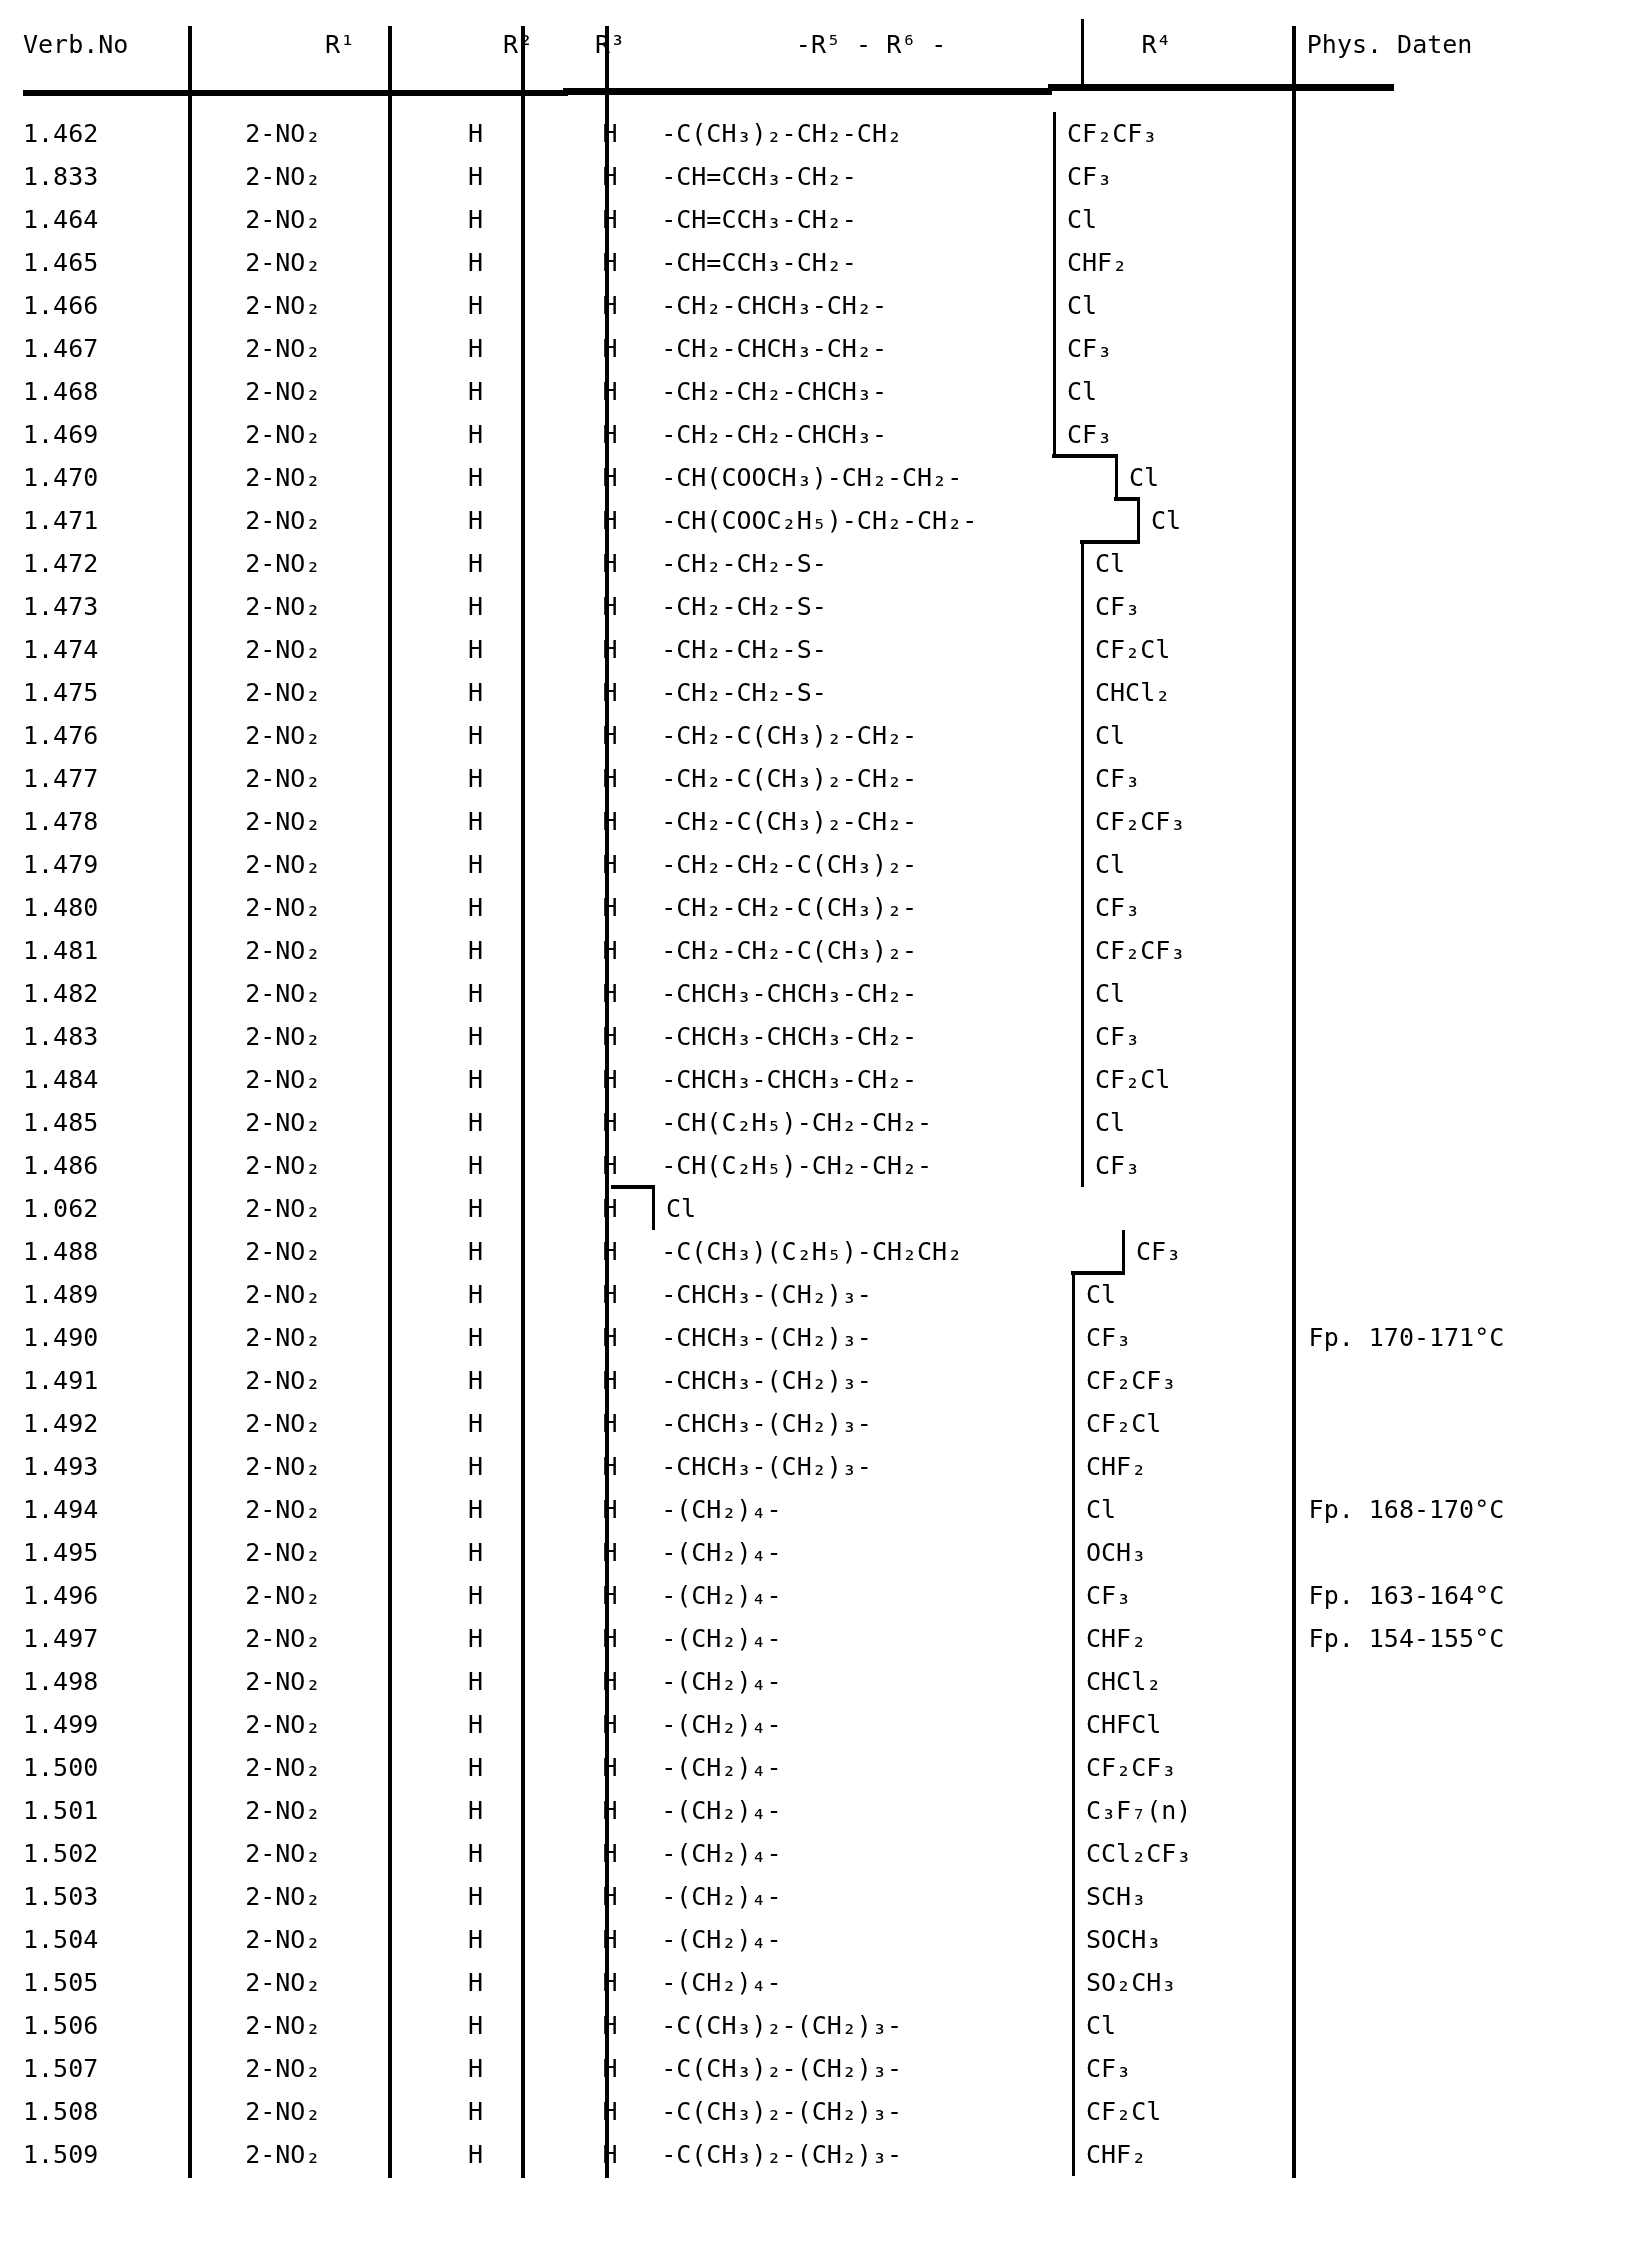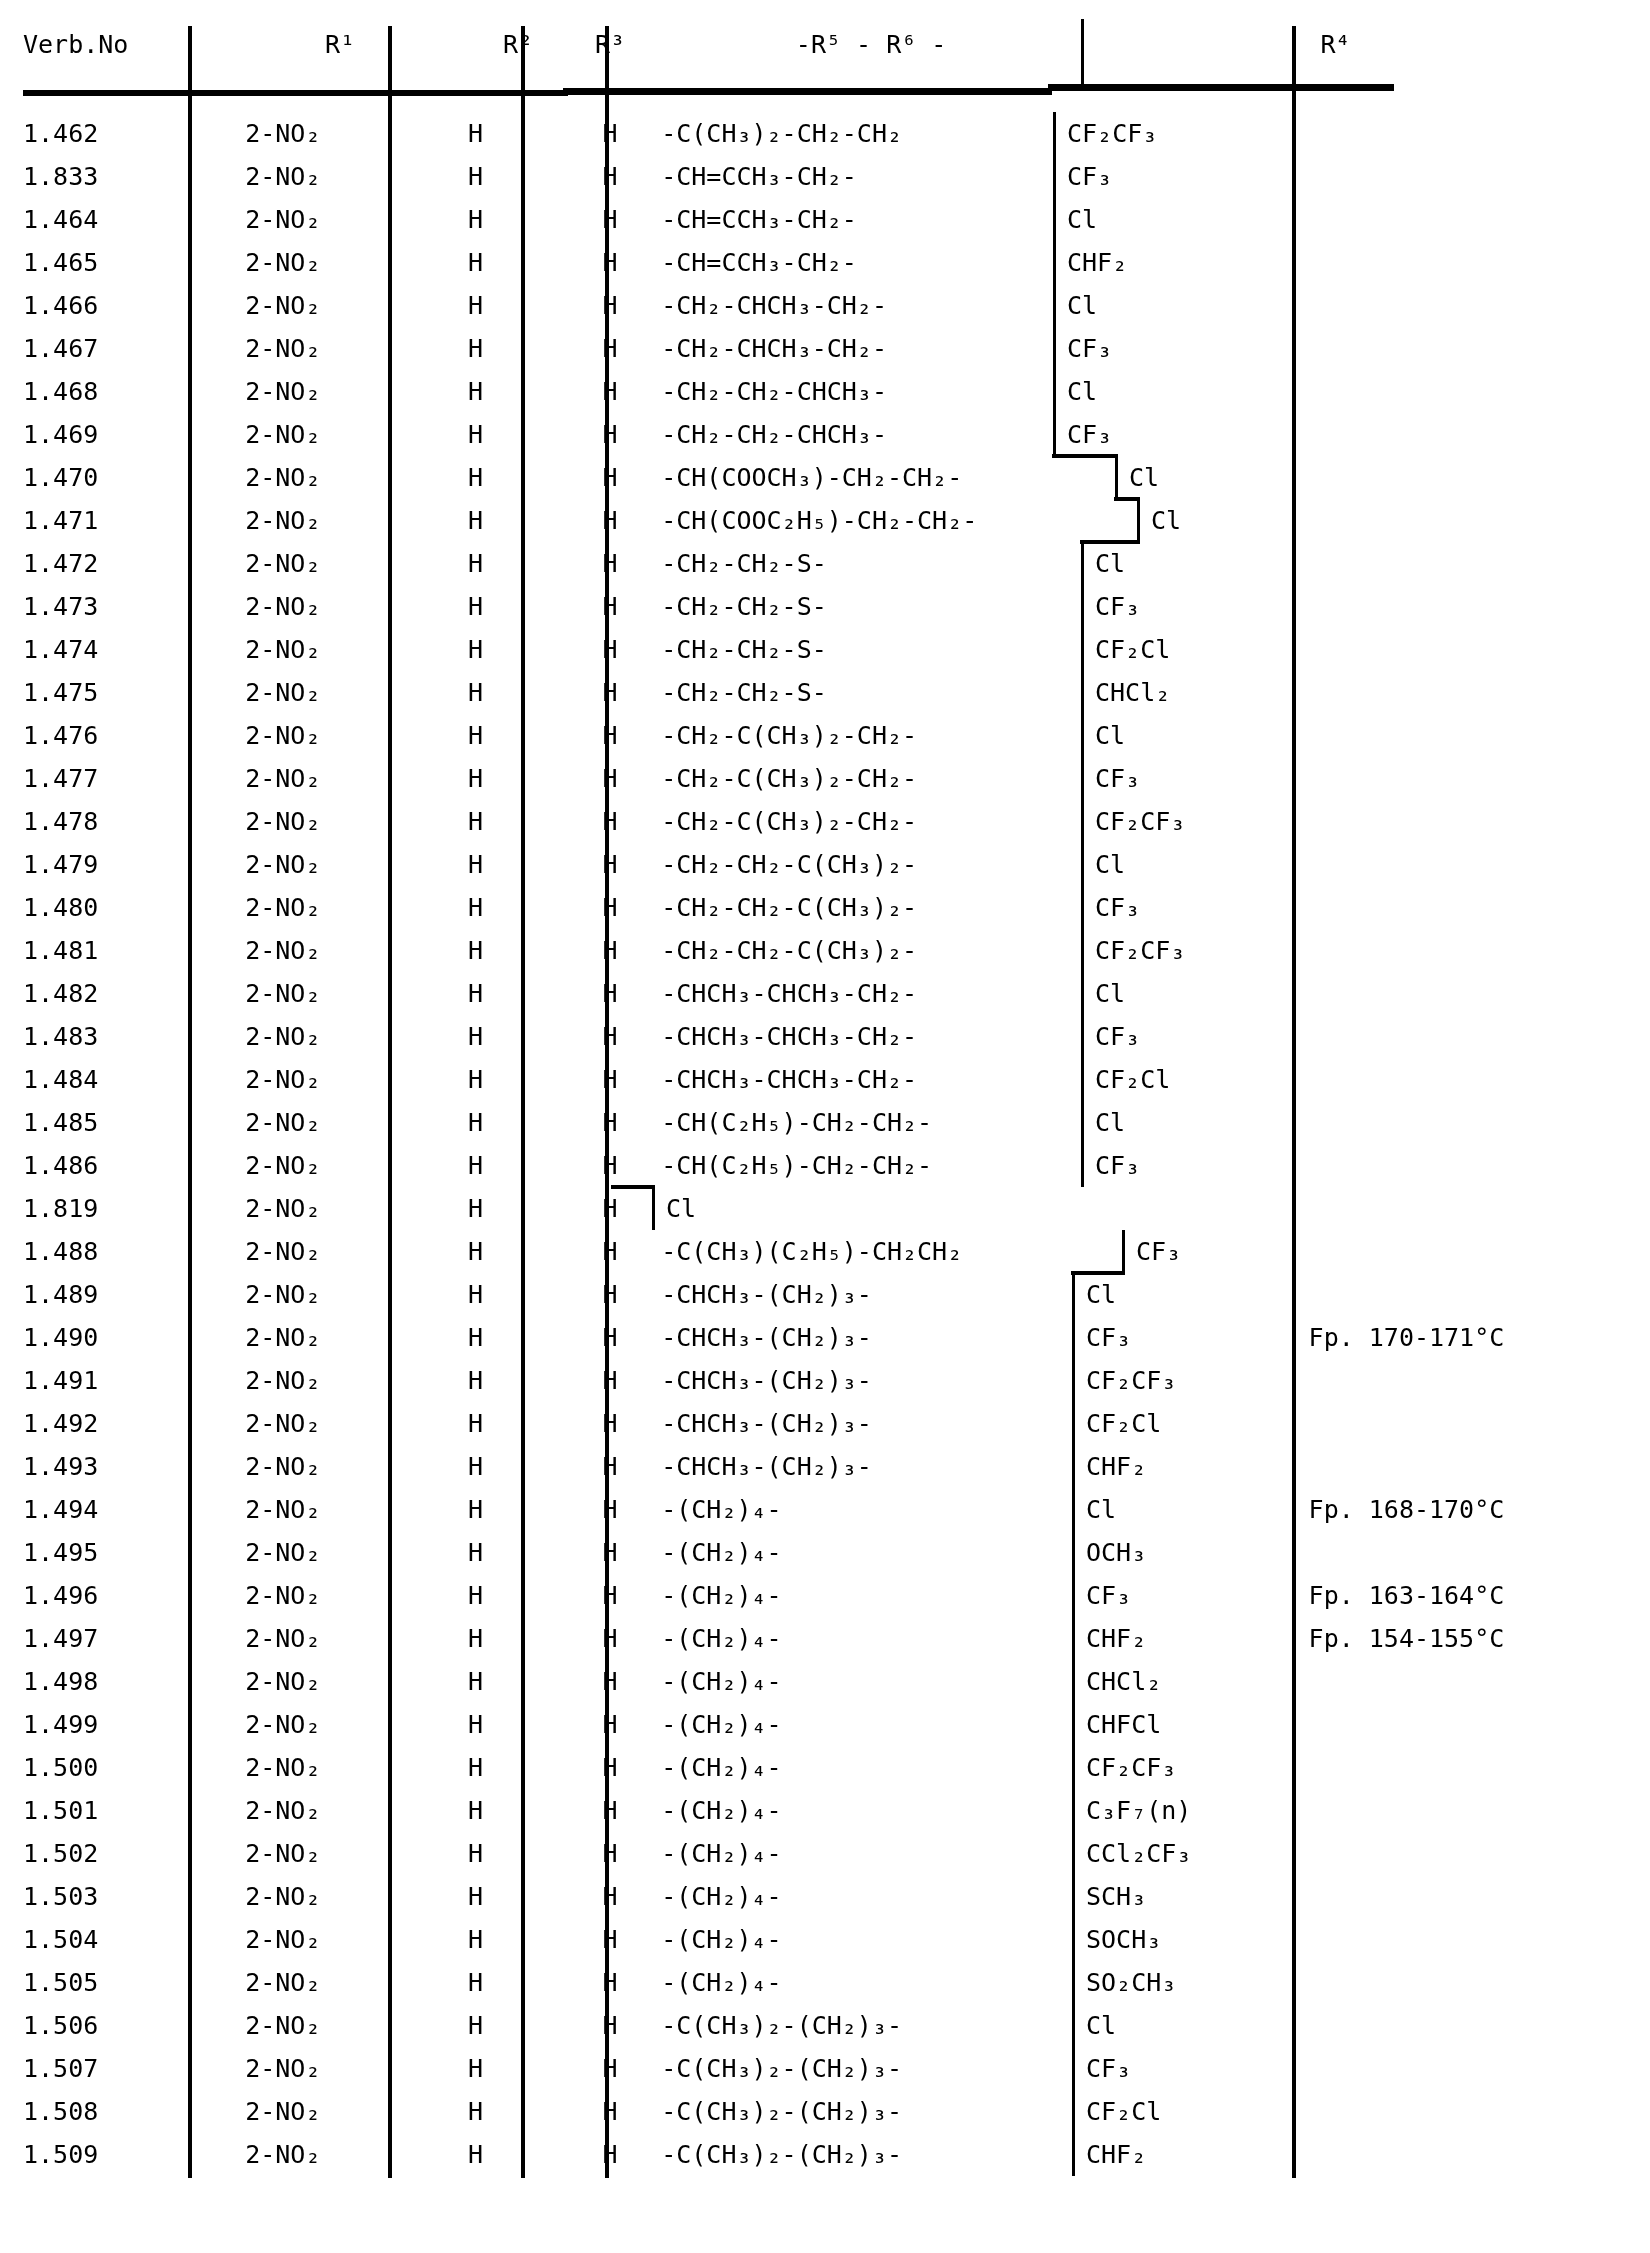--- a/index.html
+++ b/index.html
@@ -71,20 +71,21 @@
   <div class="vline v4"></div>
   <div class="vline v5"></div>
 
   <div class="hdr">
     <div class="cell c-no">Verb.No</div>
     <div class="cell c-r1">R¹</div>
     <div class="cell c-r2">R²</div>
     <div class="cell c-r3">R³</div>
     <div class="cell c-r56">-R⁵ - R⁶ -</div>
     <div class="cell c-r4">R⁴</div>
+    <div class="cell c-phys">Phys. Daten</div>
   </div>
 
   <div class="rule rl1"></div>
   <div class="rule rl2"></div>
   <div class="rule rl3"></div>
 
   <div id="rows">
   <div class="row">
     <div class="cell c-no">1.462</div>
     <div class="cell c-r1">2-NO₂</div>
@@ -329,21 +330,21 @@
     <div class="cell c-no">1.486</div>
     <div class="cell c-r1">2-NO₂</div>
     <div class="cell c-r2">H</div>
     <div class="cell c-r3">H</div>
     <div class="cell c-r56">-CH(C₂H₅)-CH₂-CH₂-</div>
     <div class="cell c-r4">CF₃</div>
     <div class="cell c-phys"></div>
   </div>
 
   <div class="row">
-    <div class="cell c-no">1.819</div>
+    <div class="cell c-no">1.062</div>
     <div class="cell c-r1">2-NO₂</div>
     <div class="cell c-r2">H</div>
     <div class="cell c-r3">H</div>
     <div class="cell c-r4">Cl</div>
     <div class="cell c-phys"></div>
   </div>
 
   <div class="row">
     <div class="cell c-no">1.488</div>
     <div class="cell c-r1">2-NO₂</div>

